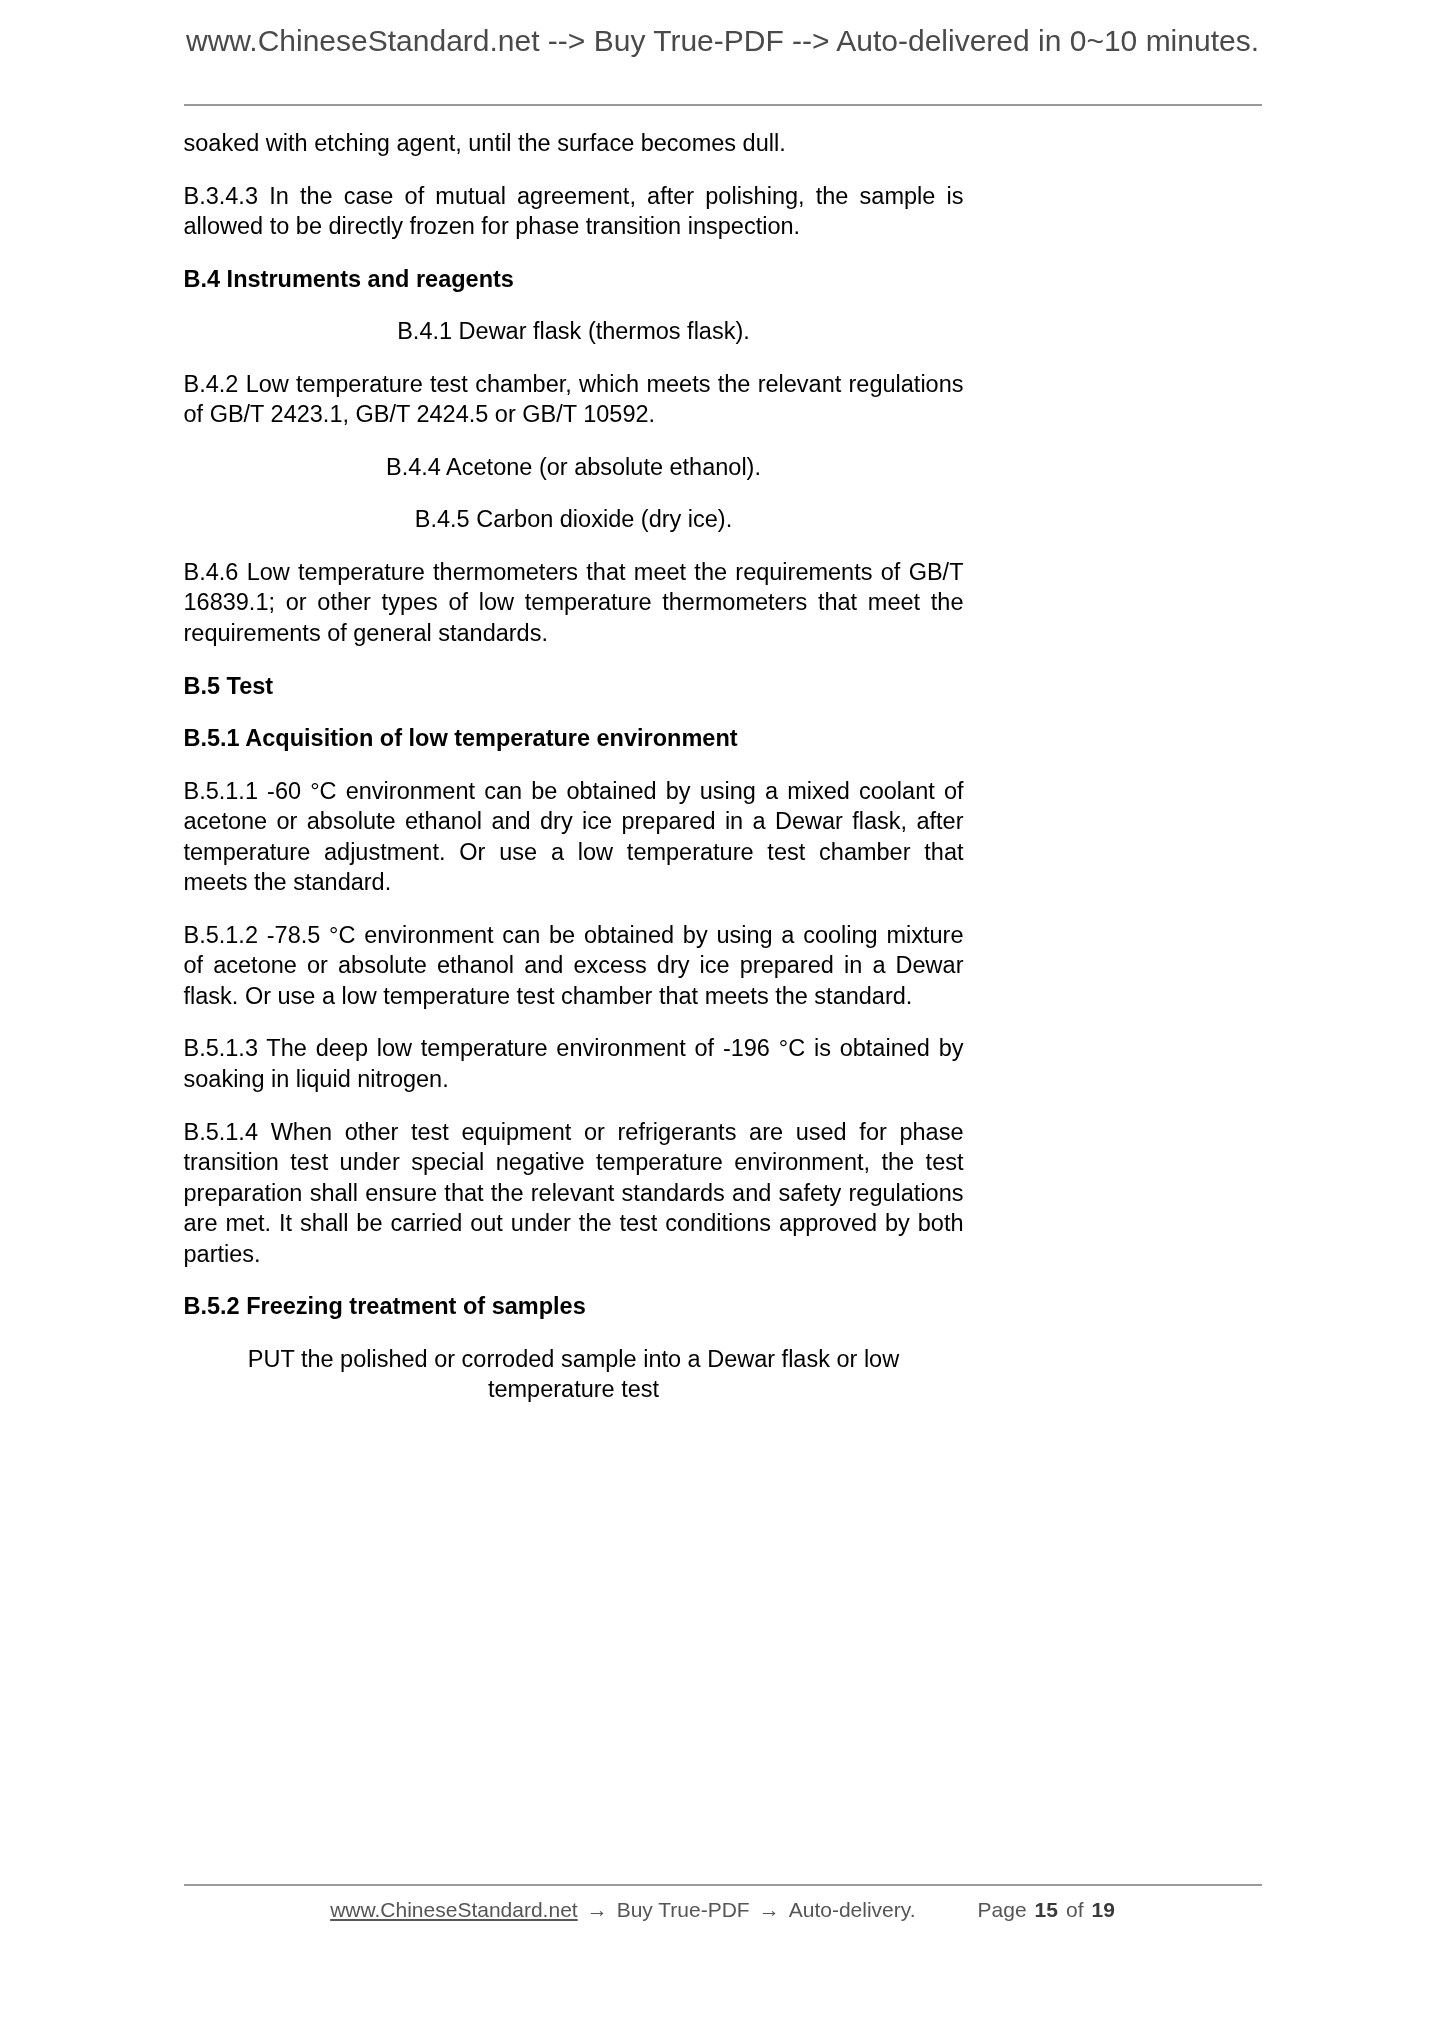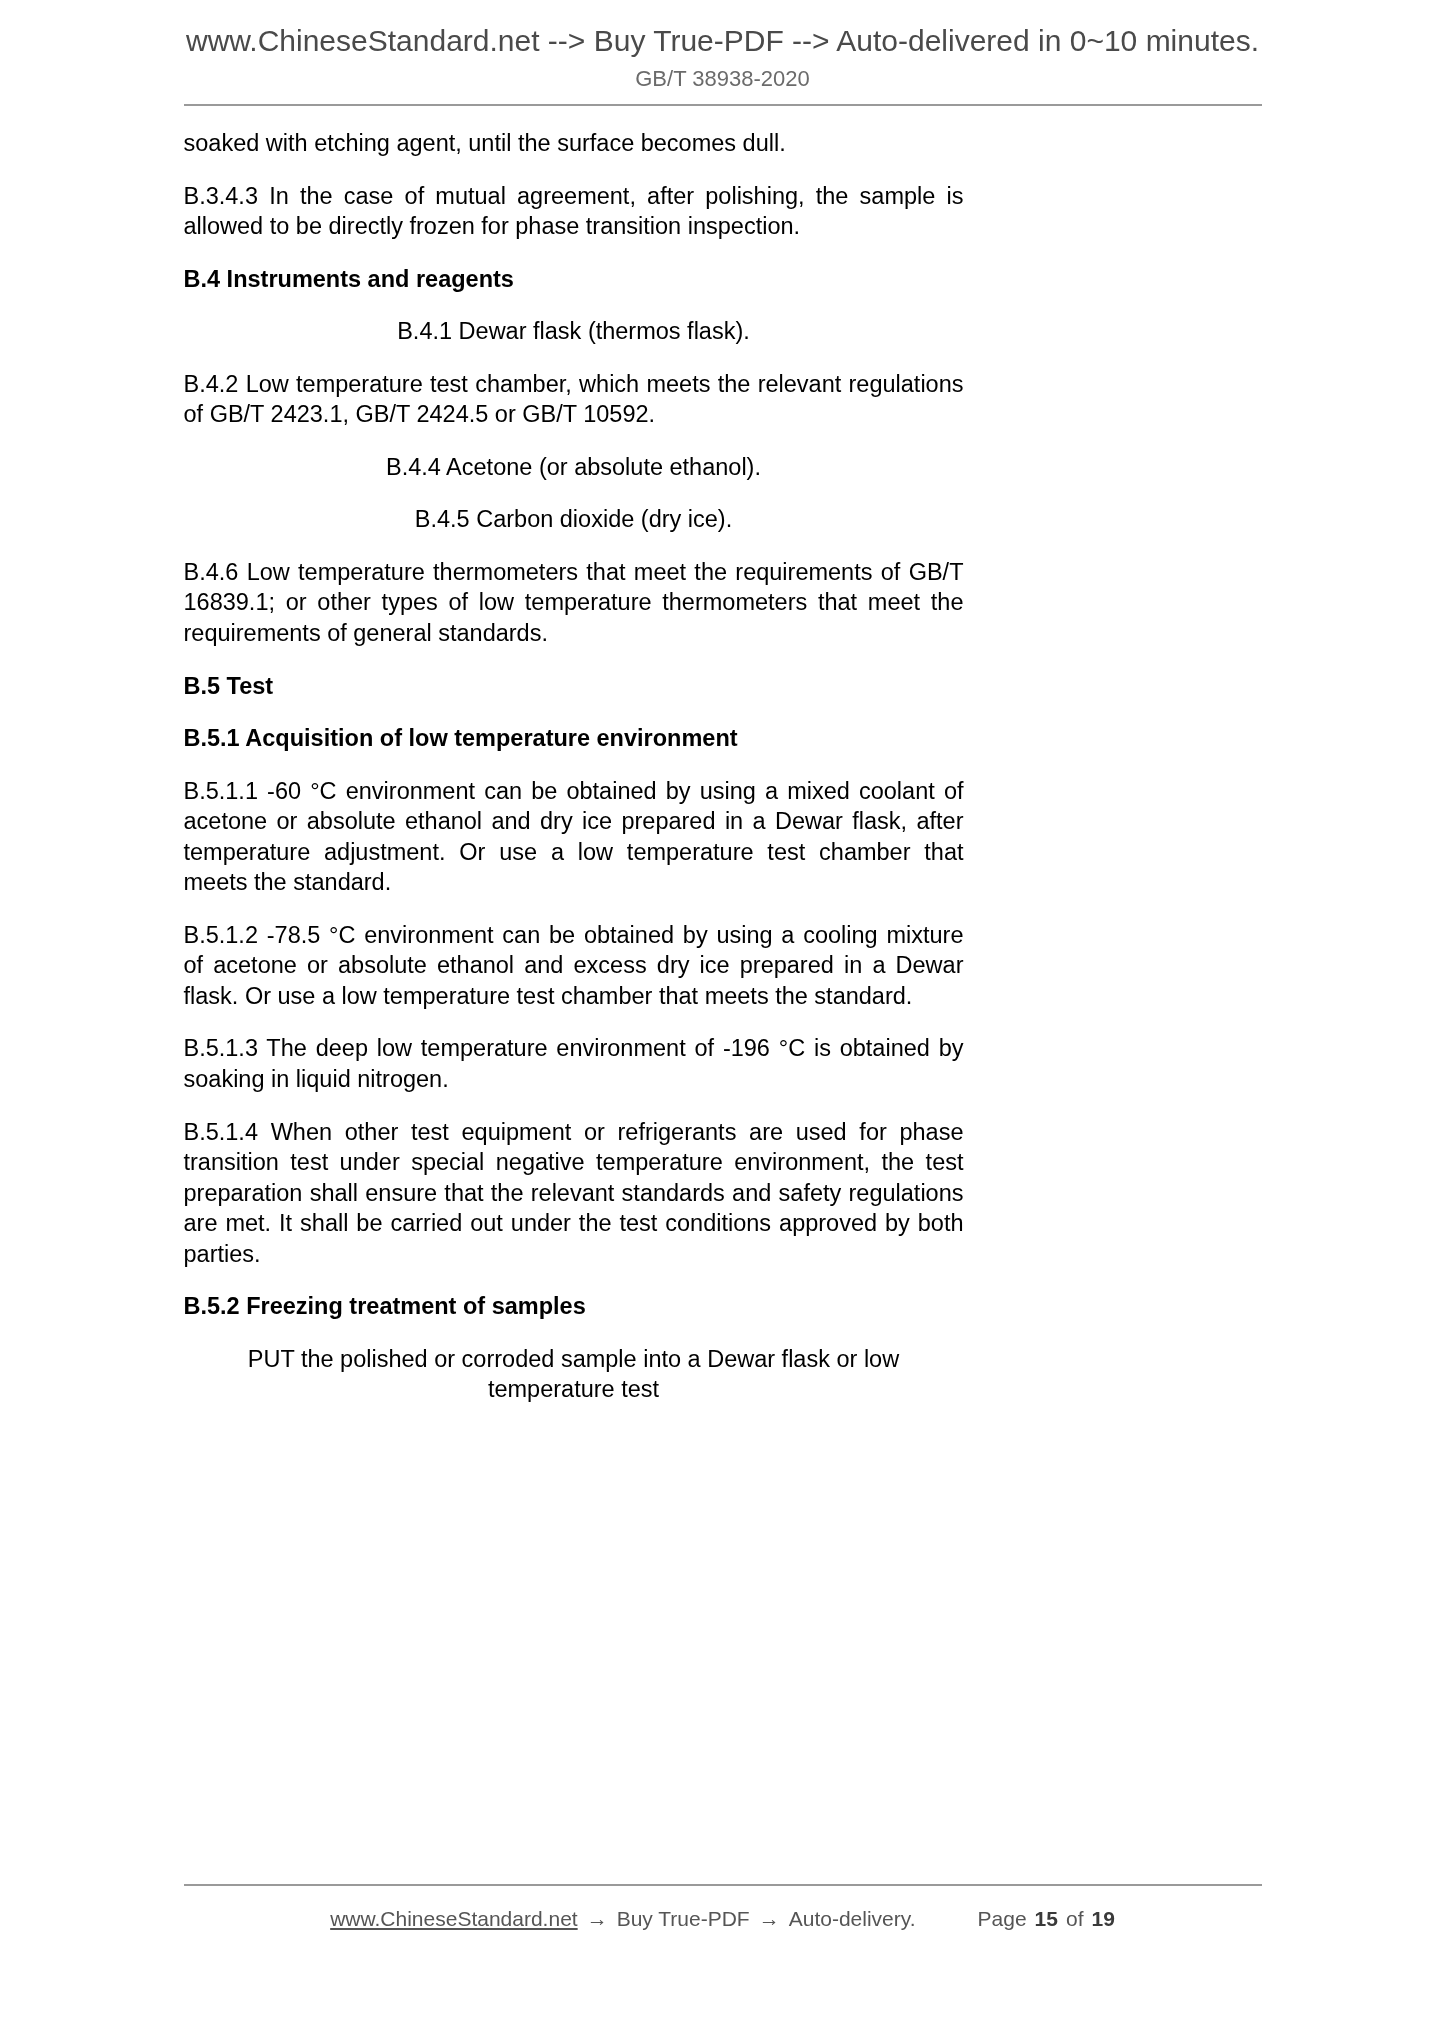--- a/index.html
+++ b/index.html
@@ -92,21 +92,20 @@
     position: absolute;
     left: 166px;
     right: 166px;
     top: 1898px;
     font-size: 21px;
     color: #555555;
     display: flex;
     align-items: baseline;
     justify-content: center;
     white-space: nowrap;
-    margin-top: 9px;
   }
   .footer-left {
     display: inline-flex;
     align-items: baseline;
     gap: 9px;
   }
   .footer-url {
     text-decoration: underline;
     color: #555555;
   }
@@ -125,21 +124,20 @@
     font-weight: bold;
     color: #3a3a3a;
   }
 </style>
 </head>
 <body>
 
 <div class="page">
 
   <div class="promo-header">www.ChineseStandard.net --&gt; Buy True-PDF --&gt; Auto-delivered in 0~10 minutes.</div>
-  <div class="std-number">GB/T 38938-2020</div>
   <div class="header-rule"></div>
 
   <div class="content">
 
     <p class="para">soaked with etching agent, until the surface becomes dull.</p>
 
     <p class="para"><span class="num">B.3.4.3</span><span> In the case of mutual agreement, after polishing, the sample is allowed to be directly frozen for phase transition inspection.</span></p>
 
     <h3 class="heading">B.4 Instruments and reagents</h3>
 

